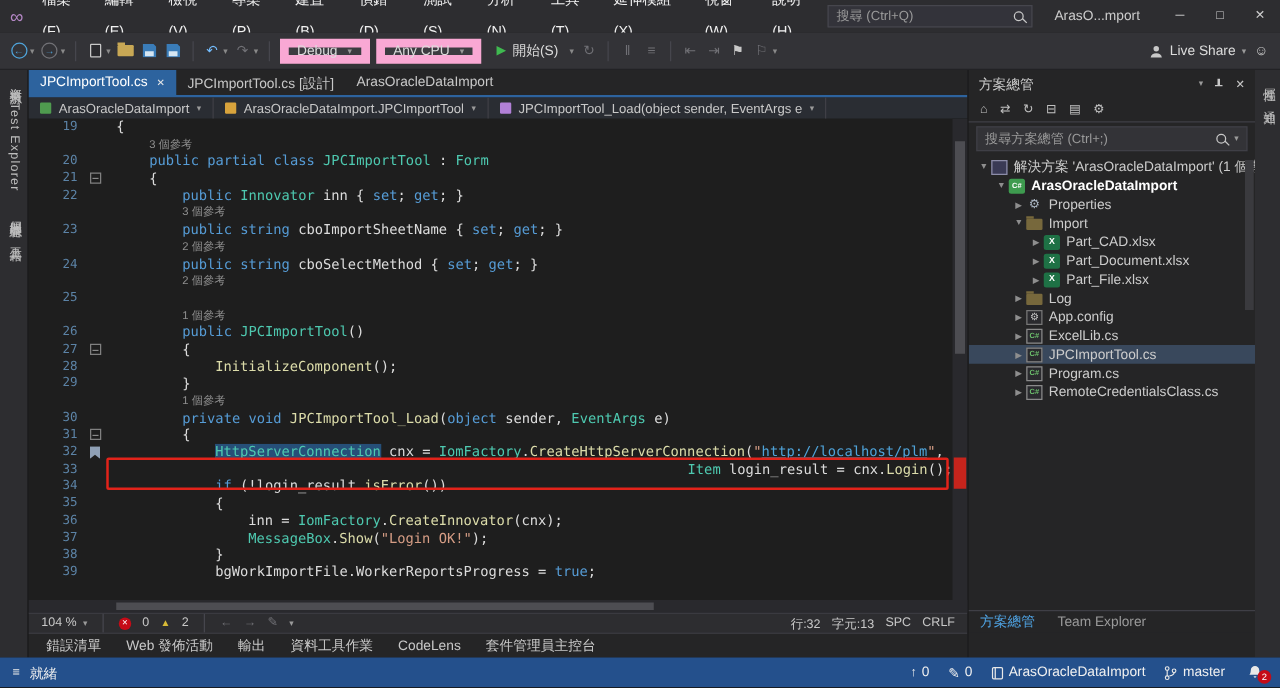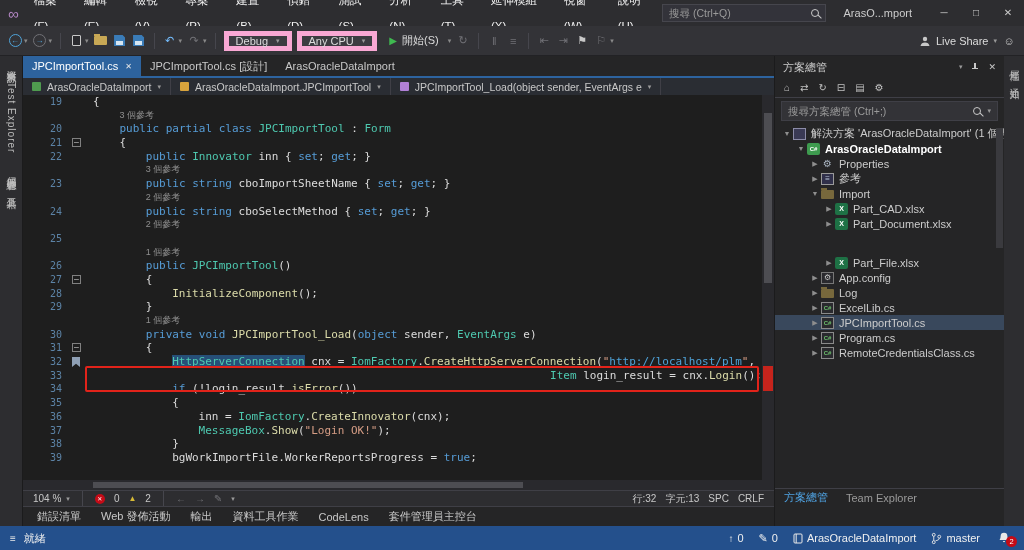--- a/index.html
+++ b/index.html
@@ -29,21 +29,21 @@
   .dim2 { color:#717176; border-color:#717176 !important; }
   .tbcaret { color:#8A8A8A; font-size:7px; margin-left:-3px; }
   .vsep { width:1px; height:16px; background:#46464D; margin:0 3px; flex:none; }
   .circ { width:13px; height:13px; border-radius:50%; border:1px solid #4FA3D9; color:#4FA3D9; font-size:8px; line-height:11px; text-align:center; display:inline-block; }
   .docsh { width:9px; height:11px; border:1px solid #C8C8C8; border-radius:1px; display:inline-block; background:#2A2A2E; }
   .foldsh { width:13px; height:9px; background:#C8A855; border-radius:1px; position:relative; display:inline-block; }
   .foldsh::before { content:""; position:absolute; top:-2px; left:0; width:6px; height:2px; background:#C8A855; }
   .floppy { width:11px; height:11px; background:#3A7CB8; display:inline-block; clip-path:polygon(0 0,78% 0,100% 22%,100% 100%,0 100%); position:relative; }
   .floppy::after { content:""; position:absolute; left:2px; bottom:1px; width:7px; height:4px; background:#D6E6F2; }
   .floppy.all { box-shadow:3px -3px 0 -1px #2A5A85; }
-  .dd { display:inline-flex; align-items:center; gap:8px; height:20px; padding:0 7px; background:#3C3C41; border:5px solid #f9a8d4; color:#DCDCDC; font-size:11px; cursor:default; }
+  .dd { display:inline-flex; align-items:center; gap:8px; height:20px; padding:0 7px; background:#3C3C41; border:7px solid #f9a8d4; color:#DCDCDC; font-size:11px; cursor:default; }
   .ddc { color:#9A9A9A; font-size:7px; }
   .startbtn { display:inline-flex; align-items:center; gap:5px; height:22px; padding:0 7px; color:#DCDCDC; font-size:11px; cursor:default; }
   .play { color:var(--start-green,#3FB950); font-size:10px; }
   .tb-spacer { flex:1; }
   .lsbtn { display:inline-flex; align-items:center; gap:5px; color:#DCDCDC; font-size:11px; }
 
   
   .main { flex:1; min-height:0; display:flex; }
   .leftstrip { width:22px; background:#2D2D30; display:flex; flex-direction:column; align-items:center; gap:16px; padding-top:6px; flex:none; }
   .rightstrip { width:20px; background:#2D2D30; display:flex; flex-direction:column; align-items:center; gap:16px; padding-top:6px; flex:none; }
@@ -499,53 +499,48 @@
             <span class="exp">▼</span>
             <span class="ico ico-csproj"></span>
             <span class="tlabel bold">ArasOracleDataImport</span>
           </div>
           <div class="trow" style="padding-left: 34px;">
             <span class="exp">▶</span>
             <span class="ico ico-wrench"></span>
             <span class="tlabel">Properties</span>
           </div>
           <div class="trow" style="padding-left: 34px;">
-            <span class="exp">▶</span>
-            <span class="ico ico-ref"></span>
-            <span class="tlabel">參考</span>
-          </div>
-          <div class="trow" style="padding-left: 34px;">
             <span class="exp">▼</span>
             <span class="ico ico-folder"></span>
             <span class="tlabel">Import</span>
           </div>
           <div class="trow" style="padding-left: 48px;">
             <span class="exp">▶</span>
             <span class="ico ico-excel"></span>
             <span class="tlabel">Part_CAD.xlsx</span>
           </div>
           <div class="trow" style="padding-left: 48px;">
             <span class="exp">▶</span>
             <span class="ico ico-excel"></span>
             <span class="tlabel">Part_Document.xlsx</span>
           </div>
-          <div class="trow" style="padding-left: 48px; margin-top: 24px;">
+          <div class="trow" style="padding-left: 48px;">
             <span class="exp">▶</span>
             <span class="ico ico-excel"></span>
             <span class="tlabel">Part_File.xlsx</span>
           </div>
           <div class="trow" style="padding-left: 34px;">
             <span class="exp">▶</span>
+            <span class="ico ico-folder"></span>
+            <span class="tlabel">Log</span>
+          </div>
+          <div class="trow" style="padding-left: 34px;">
+            <span class="exp">▶</span>
             <span class="ico ico-config"></span>
             <span class="tlabel">App.config</span>
-          </div>
-          <div class="trow" style="padding-left: 34px;">
-            <span class="exp">▶</span>
-            <span class="ico ico-folder"></span>
-            <span class="tlabel">Log</span>
           </div>
           <div class="trow" style="padding-left: 34px;">
             <span class="exp">▶</span>
             <span class="ico ico-cs"></span>
             <span class="tlabel">ExcelLib.cs</span>
           </div>
           <div class="trow selected" style="padding-left: 34px;">
             <span class="exp">▶</span>
             <span class="ico ico-cs"></span>
             <span class="tlabel">JPCImportTool.cs</span>

